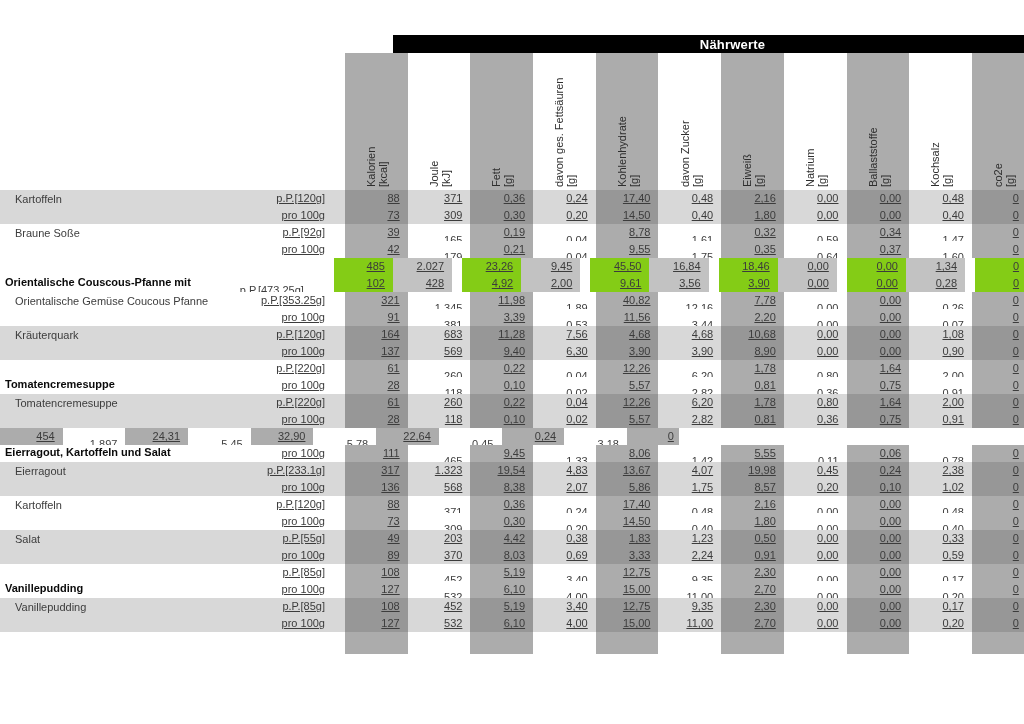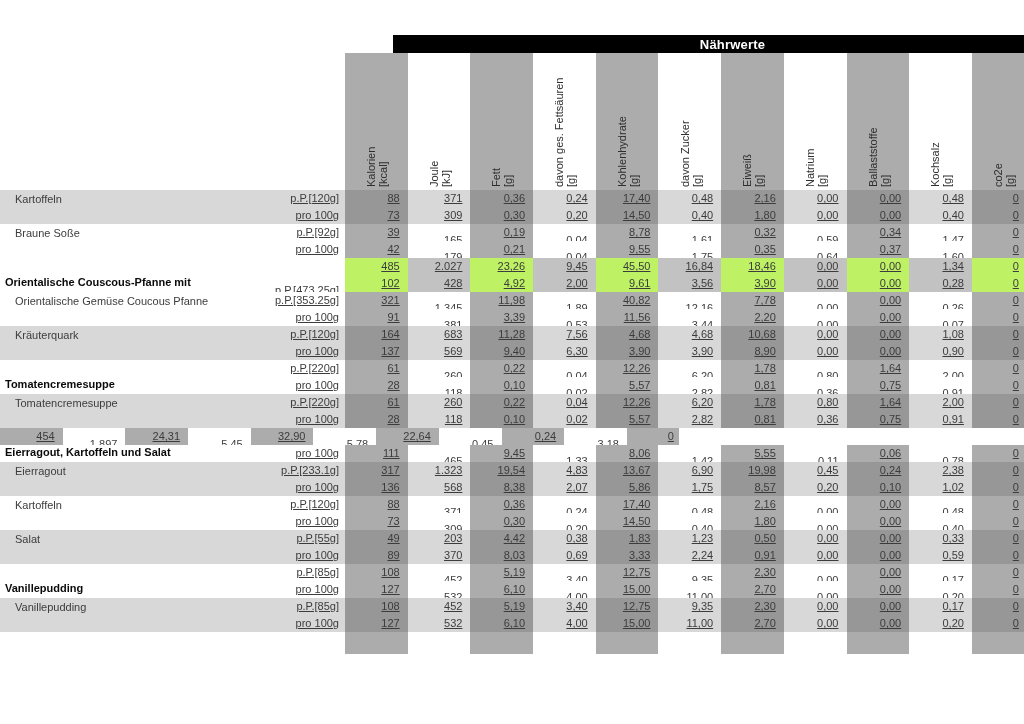--- a/index.html
+++ b/index.html
@@ -22,36 +22,36 @@
   .rot{
     position:absolute;bottom:3px;left:44px;transform-origin:0 100%;transform:rotate(-90deg);
     font-size:11px;line-height:12px;color:#2e2e2e;white-space:nowrap;text-align:left;
   }
   .rl{white-space:nowrap;}
   
   #table-body{position:absolute;left:0;top:190px;width:1024px;}
   .group{position:relative;text-decoration:underline;}
   .line{display:flex;height:17px;}
   .leftblock{
-    width:345px;box-sizing:border-box;text-align:right;padding-right:6px;
+    width:345px;box-sizing:border-box;text-align:right;padding-right:20px;
     font-size:11px;line-height:17px;color:#3c3c3c;
   }
   .cell{
     width:62.7px;box-sizing:border-box;text-align:right;padding-right:8px;
     font-size:11px;line-height:17px;color:#3c3c3c;overflow:hidden;
   }
   .cell:last-child{width:52px;padding-right:5px;}
   
   .sh-white .cell.g{background:#acacac;}
   .sh-white .cell.w{background:#ffffff;margin-top:8px;}
   .sh-white .leftblock{background:#ffffff;}
   .sh-light .cell.g{background:#979797;}
   .sh-light .cell.w{background:#d8d8d8;}
   .sh-light .leftblock{background:#d8d8d8;}
-  .sh-dark .cell.g{background:#bef264;}
+  .sh-dark .cell.g{background:#84cc16;margin-left:10px;}
   .sh-dark .cell.w{background:#c2c2c2;}
   .sh-dark .leftblock{background:#a5a5a5;margin-top:24px;}
   
   .gname{
     position:absolute;left:0;top:0;width:235px;padding-left:15px;box-sizing:content-box;
     font-size:11px;line-height:16px;padding-top:1px;color:#3c3c3c;
   }
   .gname.bold{font-weight:bold;padding-left:5px;color:#0a0a0a;line-height:15px;padding-top:17px;}
   
   #tail-stripes{position:absolute;left:345px;top:632px;width:679px;height:22px;overflow:hidden;}
@@ -380,21 +380,21 @@
       </div>
       <div class="group sh-light">
         <div class="gname">Eierragout</div>
         <div class="line l1">
           <div class="leftblock"><span class="portion">p.P.[233.1g]</span></div>
           <div class="cell g">317</div>
           <div class="cell w">1.323</div>
           <div class="cell g">19,54</div>
           <div class="cell w">4,83</div>
           <div class="cell g">13,67</div>
-          <div class="cell w">6,90</div>
+          <div class="cell w">4,07</div>
           <div class="cell g">19,98</div>
           <div class="cell w">0,45</div>
           <div class="cell g">0,24</div>
           <div class="cell w">2,38</div>
           <div class="cell g">0</div>
         </div>
         <div class="line l2">
           <div class="leftblock"><span class="portion">pro 100g</span></div>
           <div class="cell g">136</div>
           <div class="cell w">568</div>

